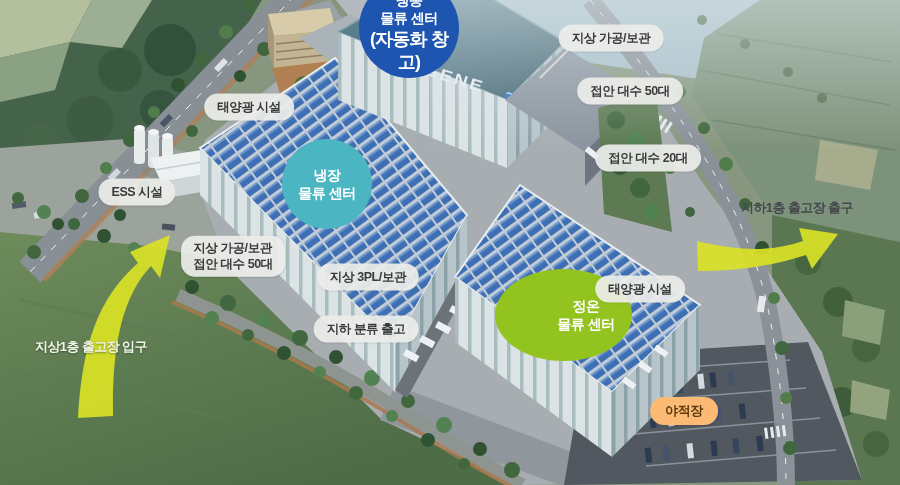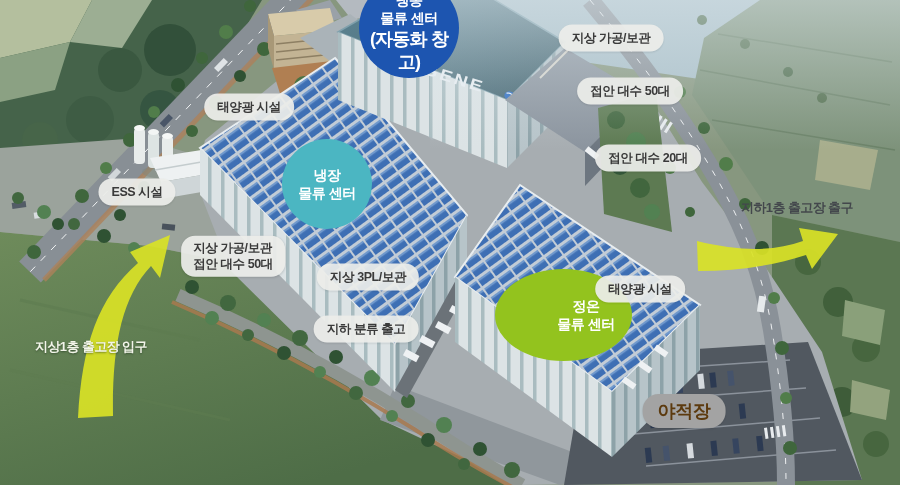--- a/index.html
+++ b/index.html
@@ -11,21 +11,21 @@
   #scene-svg{position:absolute;left:0;top:0;}
   .pill{
     position:absolute;transform:translate(-50%,-50%);
     background:rgba(236,237,233,0.93);color:#3a3a3a;
     font-weight:bold;font-size:12.5px;letter-spacing:-0.4px;
     padding:5px 13px;border-radius:16px;white-space:nowrap;
     box-shadow:0 1px 2px rgba(0,0,0,0.10);
   }
   .pill--two{padding:4px 12px;border-radius:14px;line-height:1.3;text-align:left;}
   .pill--two span{display:block;}
-  .pill--yard{background:#a3a3a3;color:#5c3a0e;font-size:18px;padding:5px 15px;}
+  .pill--yard{background:#fdba74;color:#5c3a0e;font-size:13px;padding:5px 15px;}
   .circle-label{
     position:absolute;border-radius:50%;color:#fff;font-weight:bold;
     display:flex;flex-direction:column;align-items:center;justify-content:center;
     text-align:center;line-height:1.32;letter-spacing:-0.5px;font-size:14px;
   }
   .circle-label .sub{font-size:18px;letter-spacing:-0.8px;}
   .circle--frozen{left:359px;top:-22px;width:100px;height:100px;background:#1d55b0;padding-top:10px;box-sizing:border-box;}
   .circle--cold{left:282px;top:139px;width:90px;height:90px;background:#4bb6c2;}
   .circle--ambient{left:495px;top:269px;width:92px;height:92px;background:#93c31e;padding-left:45px;}
   .flow-label{position:absolute;transform:translate(-50%,-50%);font-weight:bold;font-size:13px;white-space:nowrap;letter-spacing:-0.6px;}

